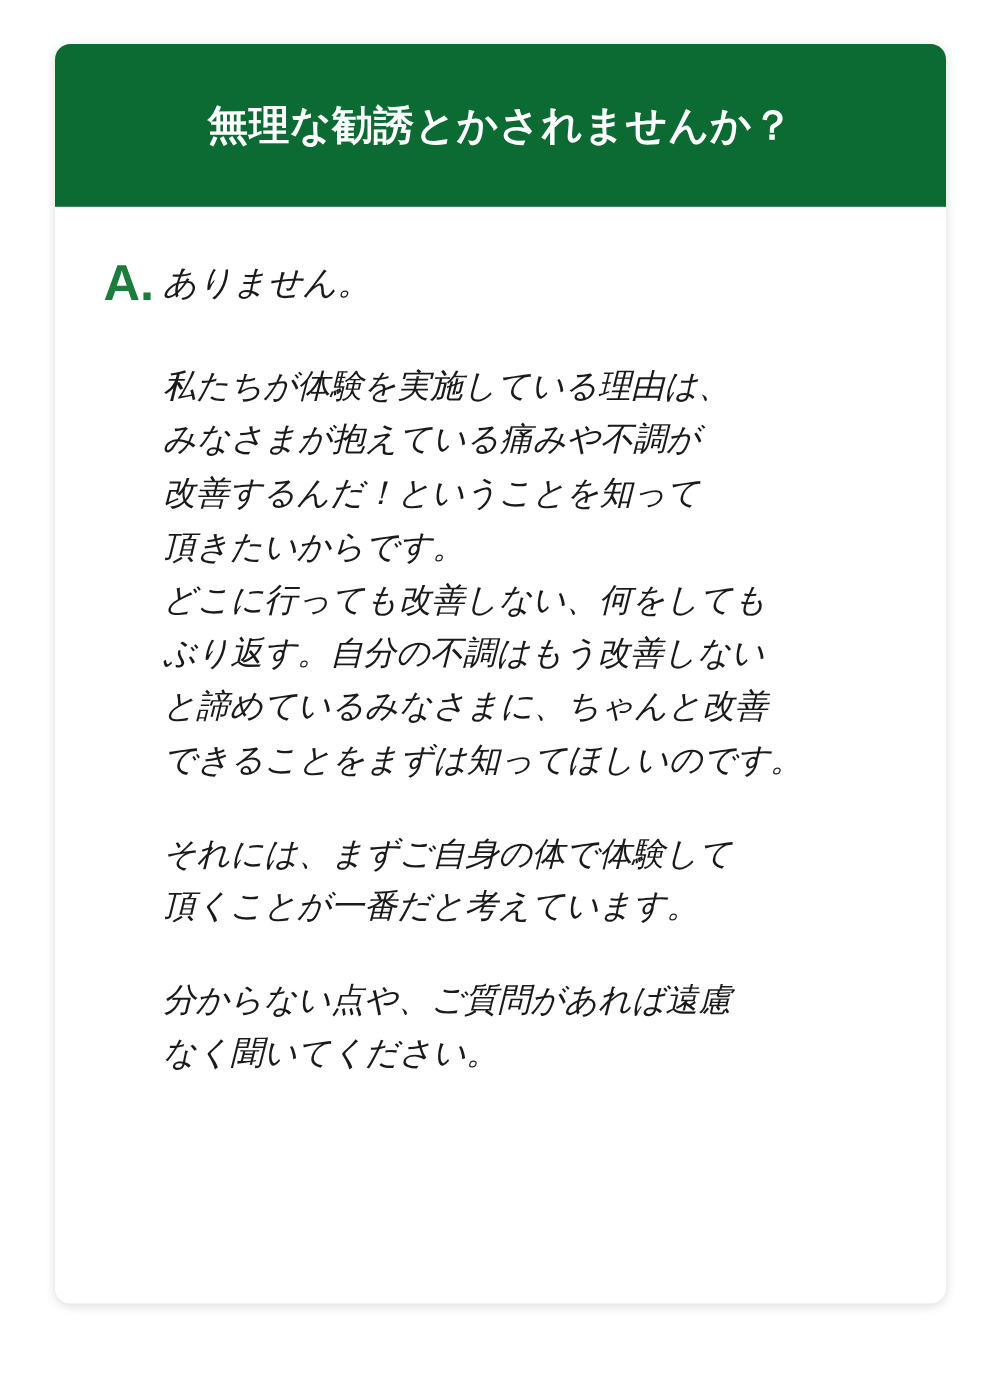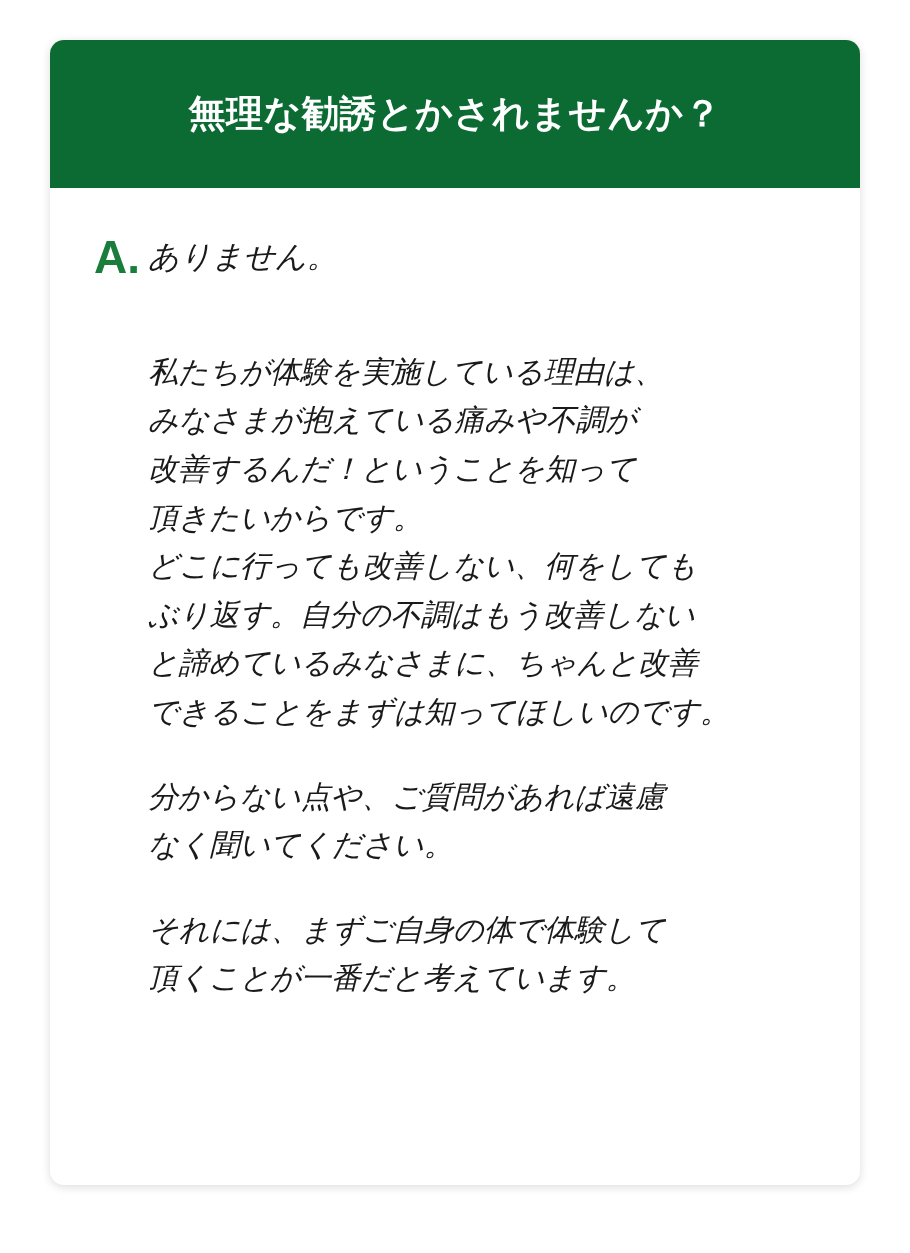--- a/index.html
+++ b/index.html
@@ -78,21 +78,21 @@
 
   .answer-para {
     font-size: 30px;
     color: #1a1a1a;
     line-height: 1.62;
     margin: 36px 0 0 0;
     white-space: pre-line;
   }
 
   .answer-para.first-para {
-    margin-top: 70px;
+    margin-top: 50px;
   }
 </style>
 </head>
 <body>
 
 <div class="faq-card">
 
   <div class="faq-header">
     <div class="faq-header-title">無理な勧誘とかされませんか？</div>
   </div>
@@ -107,21 +107,21 @@
 
       <p class="answer-para first-para">私たちが体験を実施している理由は、
 みなさまが抱えている痛みや不調が
 改善するんだ！ということを知って
 頂きたいからです。
 どこに行っても改善しない、何をしても
 ぶり返す。自分の不調はもう改善しない
 と諦めているみなさまに、ちゃんと改善
 できることをまずは知ってほしいのです。</p>
 
+      <p class="answer-para">それには、まずご自身の体で体験して
+頂くことが一番だと考えています。</p>
+
       <p class="answer-para">分からない点や、ご質問があれば遠慮
 なく聞いてください。</p>
-
-      <p class="answer-para">それには、まずご自身の体で体験して
-頂くことが一番だと考えています。</p>
 
     </div>
   </div>
 </div>
 
 </body></html>

